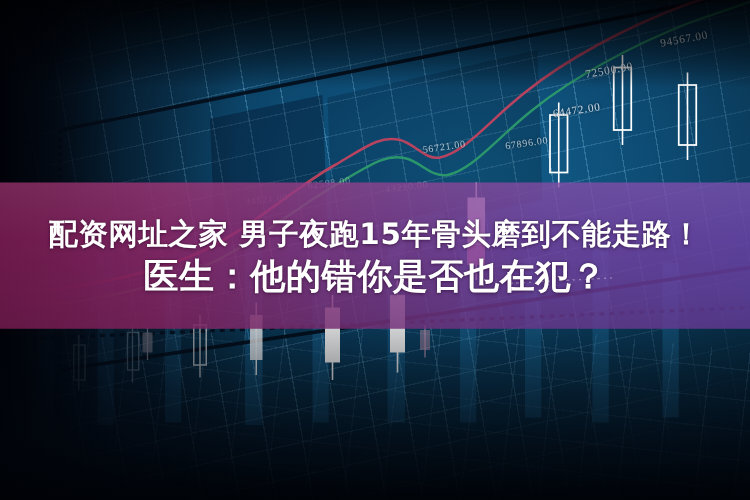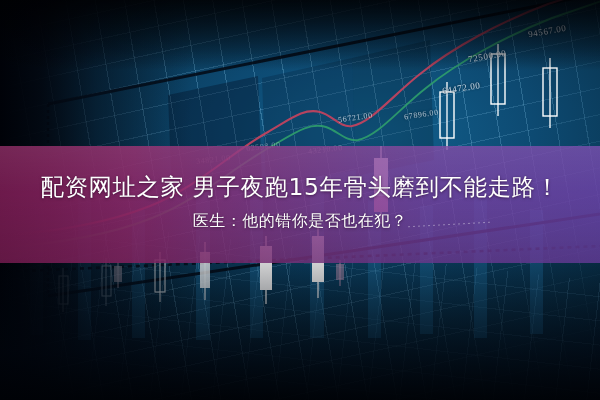--- a/index.html
+++ b/index.html
@@ -151,29 +151,29 @@
     height: 112px;
     display: flex;
     flex-direction: column;
     align-items: center;
     justify-content: center;
     gap: 4px;
   }
   .hl-line {
     color: #ffffff;
     font-family: "DejaVu Sans", "Liberation Sans", sans-serif;
-    font-weight: 400;
+    font-weight: 700;
     font-size: 24px;
     line-height: 30px;
     letter-spacing: 0.5px;
     white-space: nowrap;
     text-shadow: 0 1px 3px rgba(40,0,40,0.55), 0 0 1px rgba(0,0,0,0.4);
   }
   .hl-line-1 { font-size: 23.5px; }
-  .hl-line-2 { font-size: 16px; }
+  .hl-line-2 { font-size: 28px; }
 
   
   .dot-rule {
     position: absolute;
     height: 1px;
     background-image: repeating-linear-gradient(90deg, rgba(255,255,255,0.55) 0px, rgba(255,255,255,0.55) 2px, rgba(255,255,255,0) 2px, rgba(255,255,255,0) 5px);
   }
   .dr-1 { left: 408px; top: 224px; width: 82px; transform: rotate(-3deg); opacity: 0.65; }
 </style>
 </head>

